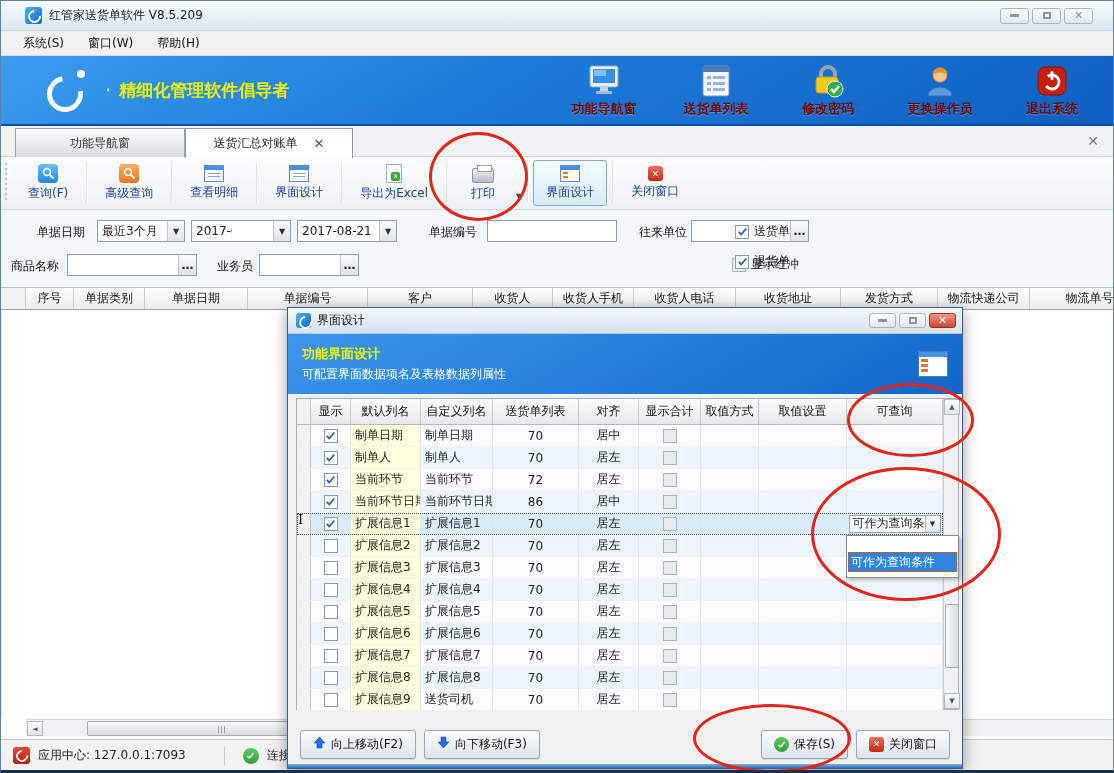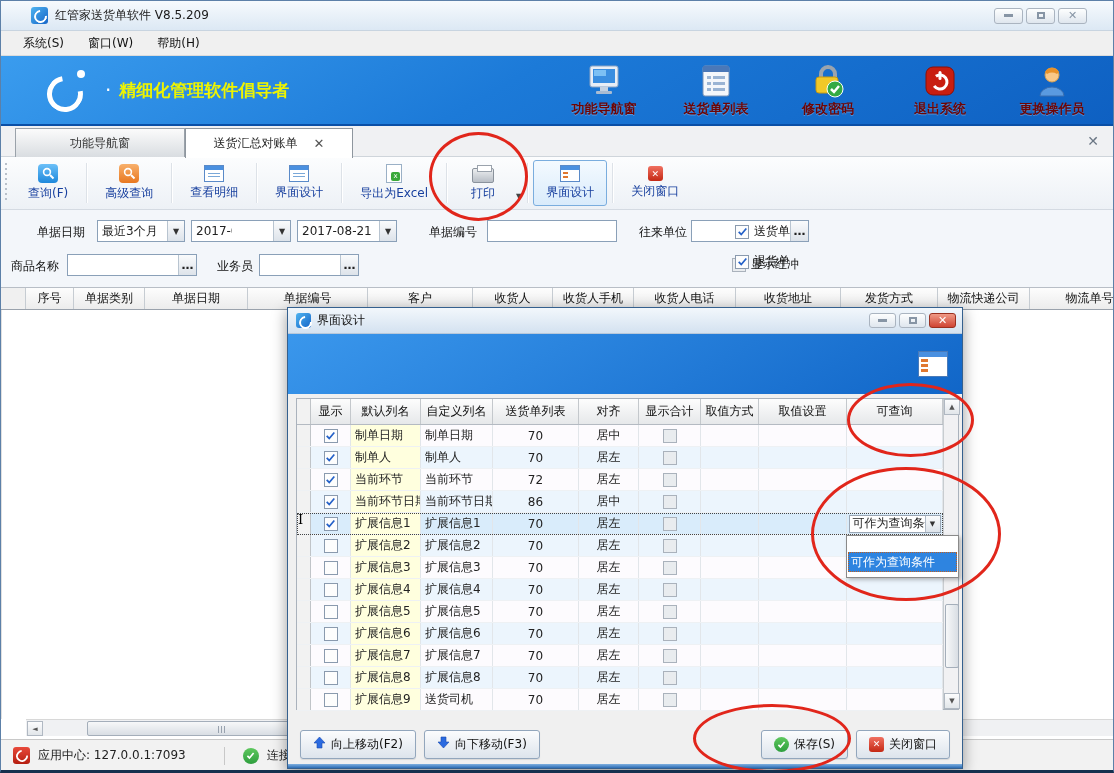--- a/index.html
+++ b/index.html
@@ -3,21 +3,21 @@
 <meta charset="utf-8">
 <style>
   * { margin:0; padding:0; box-sizing:border-box; }
   body { font-family:"DejaVu Sans", sans-serif; font-size:12px; color:#222; background:#888; }
   .stage { position:relative; width:1114px; height:773px; background:#fff; overflow:hidden;
            border:1px solid #5c80a8; border-bottom:3px solid #16304e; }
 
   
   .titlebar { position:absolute; left:0; top:0; width:100%; height:30px;
     background:linear-gradient(#f6fafd,#dce8f4); border-bottom:1px solid #c8d4e0;
-    display:flex; align-items:center; padding:0 26px; }
+    display:flex; align-items:center; padding:0 20px; }
   .app-ico { width:17px; height:17px; border-radius:3px; margin:0 7px 0 4px;
     background:linear-gradient(135deg,#4fb4f0,#1565c8); position:relative; flex:0 0 auto; }
   .app-ico::after { content:""; position:absolute; left:3px; top:3px; width:9px; height:9px;
     border:2px solid #fff; border-radius:50%; border-top-color:transparent; transform:rotate(40deg); }
   .t-title { flex:1; color:#1a1a1a; }
   .winbtns { display:flex; gap:3px; }
   .wbtn { width:29px; height:16px; border:1px solid #aab4c0; border-radius:3px;
     background:linear-gradient(#fdfefe,#dfe6ee); display:flex; align-items:center; justify-content:center; }
   .wbtn .bar { width:9px; height:3px; background:#8795a5; }
   .wbtn .box { width:8px; height:7px; border:2px solid #8795a5; }
@@ -281,37 +281,37 @@
               <path d="M11 14 v-4 a7 7 0 0 1 14 0 v4" fill="none" stroke="#9aa4ae" stroke-width="4"></path>
               <rect x="6" y="13" width="22" height="16" rx="3" fill="#f0c828" stroke="#c89a10"></rect>
               <circle cx="25" cy="25" r="8" fill="#34aa44" stroke="#fff"></circle>
               <polyline points="21,25 24,28 29,22" fill="none" stroke="#fff" stroke-width="2.5"></polyline>
             </svg>
         </span>
         <span class="lbl">修改密码</span>
       </div>
       <div class="bact">
         <span class="ico">
+          <svg width="34" height="34" viewBox="0 0 34 34">
+              <circle cx="17" cy="11" r="7" fill="#f8c888" stroke="#d8a050"></circle>
+              <path d="M10 8 a8 8 0 0 1 14 0 l-2 2 a10 10 0 0 0-10 0 z" fill="#e8922a"></path>
+              <path d="M5 32 a12 9 0 0 1 24 0 z" fill="#5a9ae0" stroke="#3a6eb0"></path>
+            </svg>
+        </span>
+        <span class="lbl">更换操作员</span>
+      </div>
+      <div class="bact">
+        <span class="ico">
           <svg width="32" height="34" viewBox="0 0 32 32">
               <rect x="2" y="2" width="28" height="28" rx="7" fill="#c81e10" stroke="#8e0e04"></rect>
               <circle cx="16" cy="17" r="7" fill="none" stroke="#fff" stroke-width="3" stroke-dasharray="33 11" transform="rotate(-126 16 17)"></circle>
               <rect x="14.5" y="6" width="3" height="9" rx="1.5" fill="#fff"></rect>
             </svg>
         </span>
         <span class="lbl">退出系统</span>
-      </div>
-      <div class="bact">
-        <span class="ico">
-          <svg width="34" height="34" viewBox="0 0 34 34">
-              <circle cx="17" cy="11" r="7" fill="#f8c888" stroke="#d8a050"></circle>
-              <path d="M10 8 a8 8 0 0 1 14 0 l-2 2 a10 10 0 0 0-10 0 z" fill="#e8922a"></path>
-              <path d="M5 32 a12 9 0 0 1 24 0 z" fill="#5a9ae0" stroke="#3a6eb0"></path>
-            </svg>
-        </span>
-        <span class="lbl">更换操作员</span>
       </div>
     </div>
   </div>
 
   <div class="tabstrip">
     <div class="tab inactive">
       <span>功能导航窗</span>
     </div>
     <div class="tab active">
       <span>送货汇总对账单</span>
@@ -493,20 +493,24 @@
           </span>
         <span class="wbtn">
             <span class="box"></span>
           </span>
         <span class="wbtn red">
             <span class="xx">✕</span>
           </span>
       </span>
     </div>
     <div class="dlg-banner">
+      <div>
+        <div class="bt">功能界面设计</div>
+        <div class="bs">可配置界面数据项名及表格数据列属性</div>
+      </div>
       <span class="dlg-banner-ico"></span>
     </div>
 
     <div class="dlg-table">
       <div class="dlg-grid">
           <div class="drow dhead">
             <div class="dcell rh" style="width: 14px;"></div>
             <div class="dcell" style="width: 40px;">显示</div>
             <div class="dcell" style="width: 70px;">默认列名</div>
             <div class="dcell" style="width: 72px;">自定义列名</div>

